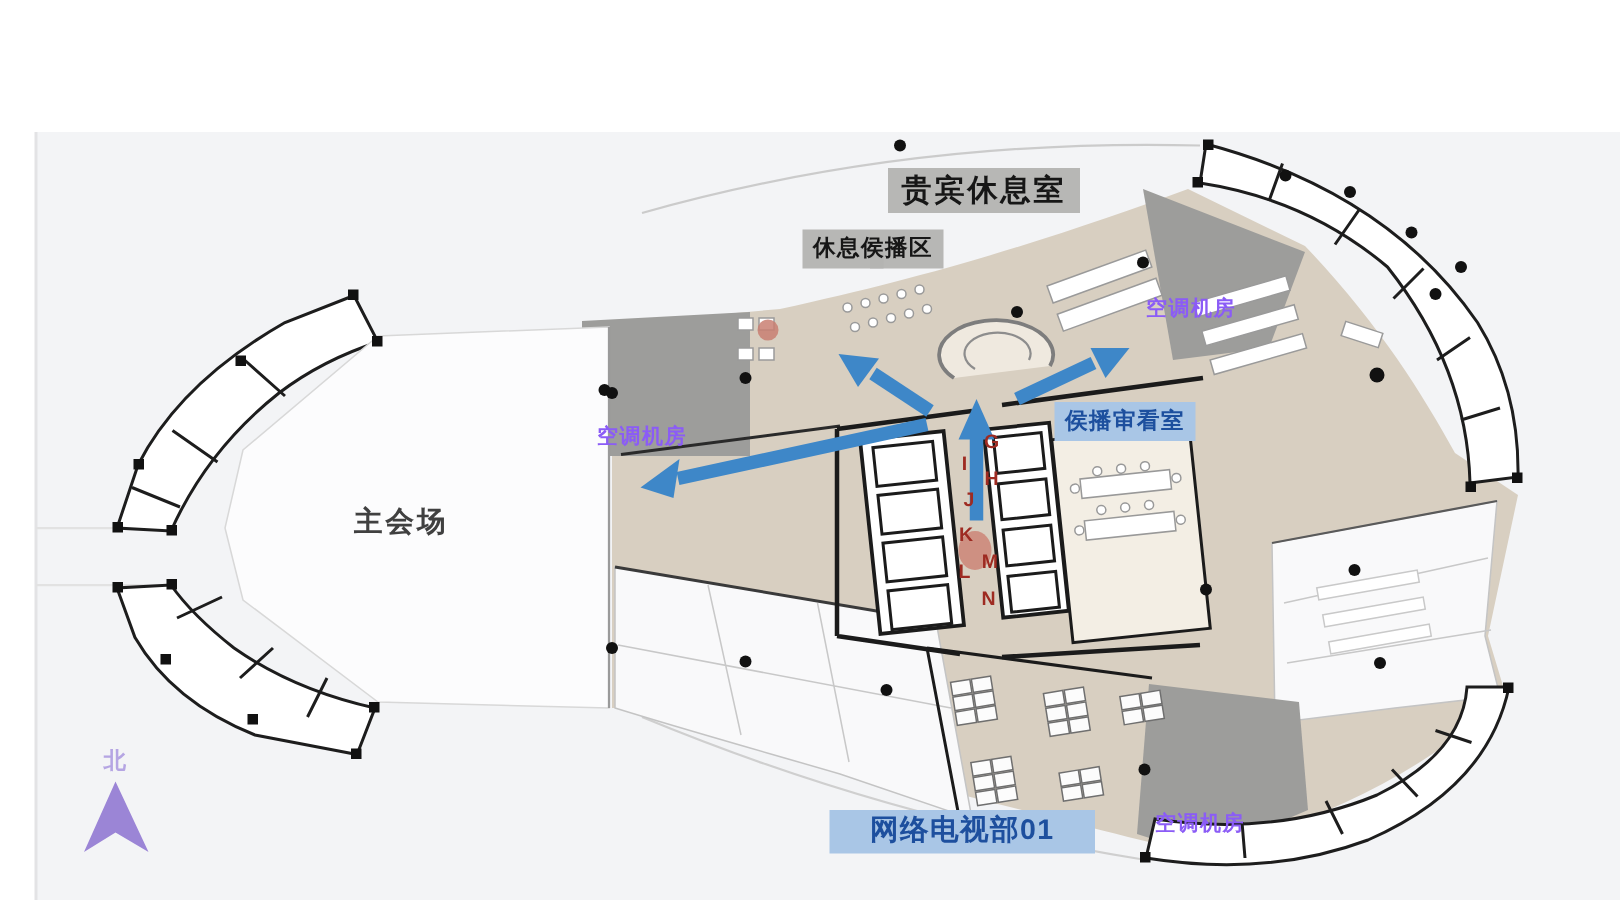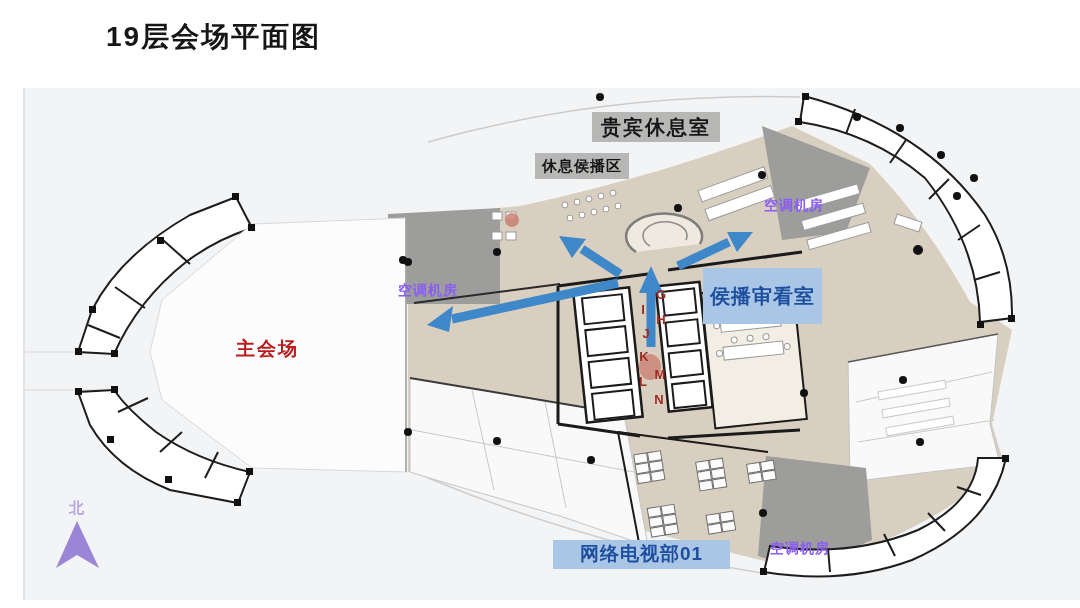--- a/index.html
+++ b/index.html
@@ -7,32 +7,32 @@
        font-family:"Liberation Sans","DejaVu Sans",sans-serif;}
   .stage{position:relative;width:1080px;height:608px;background:#ffffff;}
   .stage svg{position:absolute;left:0;top:0;}
 
   .page-title{position:absolute;left:106px;top:18px;font-size:28px;font-weight:700;
               color:#161616;letter-spacing:2px;white-space:nowrap;}
 
   .lbl{position:absolute;white-space:nowrap;font-weight:700;line-height:1.2;}
   .lbl-gray{background:rgba(179,179,177,0.95);color:#161616;margin-top:12px;}
   .lbl-blue{background:#a9c6e6;color:#1d4f9e;}
-  .lbl-plain{color:#b91c1c;}
+  .lbl-plain{color:#404040;}
 
   .lbl-vip{left:592px;top:100px;font-size:20px;padding:3px 9px;letter-spacing:2px;}
   .lbl-rest{left:535px;top:141px;font-size:15px;padding:4px 7px;letter-spacing:1px;}
   .lbl-rest-tail{position:absolute;left:580px;top:166px;width:9px;height:13px;
                  background:rgba(179,179,177,0.85);}
   .lbl-ac{font-size:14px;letter-spacing:1px;color:#8b5cf6;margin-top:34px;}
   .lbl-ac-left{left:398px;top:248px;}
   .lbl-ac-tr{left:764px;top:163px;}
   .lbl-ac-b{left:770px;top:506px;}
   .lbl-bc{left:936px;top:250px;font-size:21px;padding:5px 16px;letter-spacing:2px;}
-  .lbl-review{left:703px;top:268px;font-size:20px;padding:16px 7px;letter-spacing:1px;}
+  .lbl-review{left:703px;top:268px;font-size:15px;padding:4px 7px;letter-spacing:1px;}
   .lbl-net{left:553px;top:540px;font-size:19px;padding:3px 27px;letter-spacing:1px;}
   .lbl-hall{left:236px;top:338px;font-size:19px;letter-spacing:2px;}
   .lbl-north{left:69px;top:499px;font-size:15px;font-weight:700;color:#b5a5e3;}
 
   .stair-letter{position:absolute;transform:translate(-50%,-50%);
                 font-size:13px;font-weight:700;color:#9e2b22;}
 </style>
 </head>
 <body>
 
@@ -252,21 +252,20 @@
       <polygon points="559,236 586,239 572,258" stroke="none"></polygon>
       <line x1="651" y1="347" x2="651" y2="290"></line>
       <polygon points="651,266 639,293 663,293" stroke="none"></polygon>
       <line x1="678" y1="266" x2="729" y2="242"></line>
       <polygon points="753,232 737,252 727,232" stroke="none"></polygon>
     </g>
 
     <polygon points="77,521 56,568 77,555 99,568" fill="#9b85d6"></polygon>
   </svg>
 
-  <div class="page-title">19层会场平面图</div>
 
   <div class="lbl lbl-gray lbl-vip">贵宾休息室</div>
   <div class="lbl-rest-tail"></div>
   <div class="lbl lbl-gray lbl-rest">休息侯播区</div>
 
   <div class="lbl lbl-plain lbl-ac lbl-ac-left">空调机房</div>
   <div class="lbl lbl-plain lbl-ac lbl-ac-tr">空调机房</div>
   <div class="lbl lbl-plain lbl-ac lbl-ac-b">空调机房</div>
 
   <div class="lbl lbl-blue lbl-review">侯播审看室</div>

